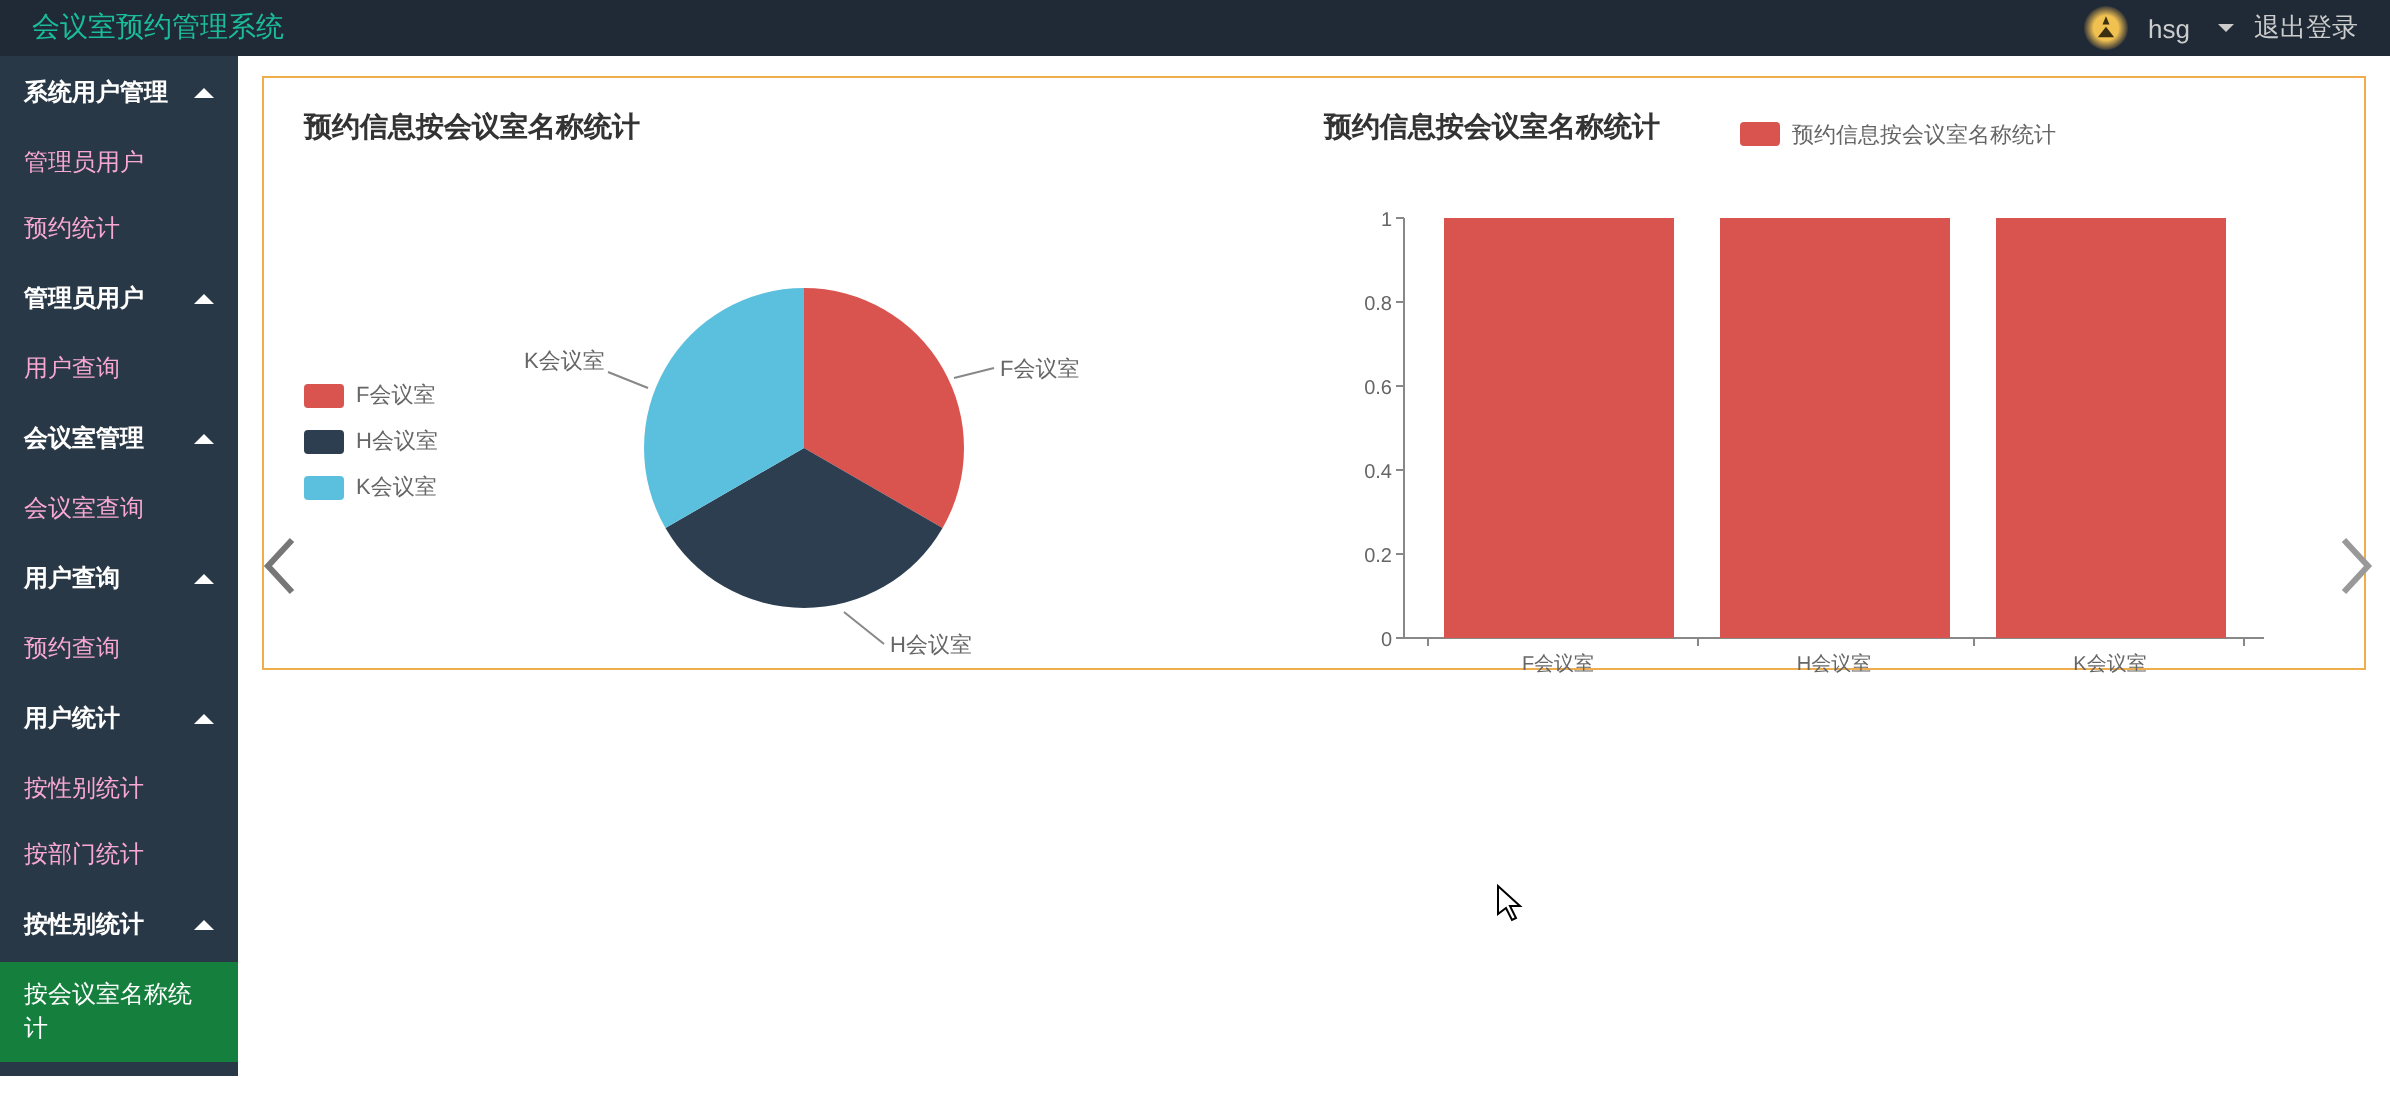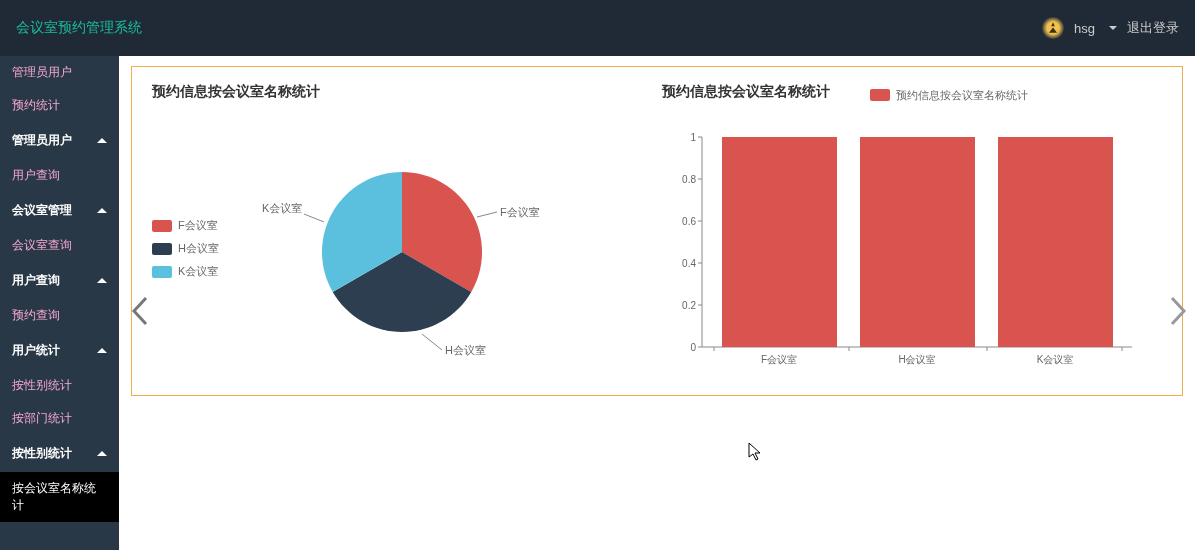--- a/index.html
+++ b/index.html
@@ -1,32 +1,32 @@
 <!DOCTYPE html>
 <html><head>
 <meta charset="utf-8">
 <style>
 * { box-sizing: border-box; margin: 0; padding: 0; }
 html, body { width: 1195px; height: 550px; font-family: "Microsoft YaHei", Arial, sans-serif; background: #fff; overflow: hidden; }
-.topbar { height: 56px; background: #1f2a36; display: flex; align-items: center; justify-content: space-between; padding: 0 16px; color: #ccc; font-size: 13px; }
+.topbar { height: 28px; background: #1f2a36; display: flex; align-items: center; justify-content: space-between; padding: 0 16px; color: #ccc; font-size: 13px; }
 .brand { color: #1abc9c; font-size: 14px; }
 .topbar-right { display: flex; align-items: center; gap: 10px; }
 .avatar { width: 22px; height: 22px; border-radius: 50%; display: flex; align-items: center; justify-content: center; background: radial-gradient(circle,#f0c050 40%,#3a3a3a 70%); }
 .caret-down { display:inline-block; margin-left:4px; border-top:4px solid #ccc; border-left:4px solid transparent; border-right:4px solid transparent; }
 .user-area { display:flex; align-items:center; gap:10px; cursor:pointer; }
 .logout { cursor:pointer; }
 .shell { display:flex; height:510px; }
 .sidebar { width:135px; background:#293846; color:#d5dde4; font-size:12px; overflow-y:auto; }
 .menu-group { display:flex; align-items:center; justify-content:space-between; padding:10px 12px; background:#293846; cursor:pointer; border-bottom:0px solid #22303d; }
 .menu-group.header { font-weight:bold; color:#fff; }
 .menu-item { padding:8px 12px; cursor:pointer; color:#f9a8d4; }
-.menu-item.active { background:#000000; color:#fff; }
+.menu-item.active { background:#15803d; color:#fff; }
 .caret-up { width:0; height:0; border-bottom:5px solid #fff; border-left:5px solid transparent; border-right:5px solid transparent; }
 .content { flex:1; padding:10px 12px; position:relative; background:#fff; }
-.panel { border:1px solid #f0ad4e; padding:16px 20px 10px 20px; display:flex; gap:10px; height:330px; position:relative; }
+.panel { border:1px solid #f0ad4e; padding:16px 20px 10px 20px; display:flex; gap:10px; height:297px; position:relative; }
 .chart-col { flex:1; position:relative; }
 .chart-title { font-size:14px; font-weight:bold; color:#333; margin-bottom:6px; }
 .legend-box { position:absolute; display:flex; align-items:center; gap:6px; font-size:11px; color:#666; }
 .swatch { width:20px; height:12px; border-radius:2px; display:inline-block; }
 .pie-legend { display:flex; flex-direction:column; gap:8px; position:absolute; left:0; top:135px; }
 .pie-legend .row { display:flex; align-items:center; gap:6px; font-size:11px; color:#666; }
 svg { display:block; }
 .arrow { position:absolute; top:50%; transform:translateY(-50%); font-size:28px; color:#888; cursor:pointer; user-select:none; }
 .arrow.left { left:12px; }
 .arrow.right { right:8px; }
@@ -46,20 +46,24 @@
       </div>
       <span>hsg</span>
       <span class="caret-down"></span>
     </div>
     <span class="logout">退出登录</span>
   </div>
 </div>
 
 <div class="shell">
   <div class="sidebar" id="sidebar">
+      <div class="menu-group header">
+        <span>系统用户管理</span>
+        <span class="caret-up"></span>
+      </div>
       <div class="menu-item">管理员用户</div>
       <div class="menu-item">预约统计</div>
       <div class="menu-group header">
         <span>管理员用户</span>
         <span class="caret-up"></span>
       </div>
       <div class="menu-item">用户查询</div>
       <div class="menu-group header">
         <span>会议室管理</span>
         <span class="caret-up"></span>

